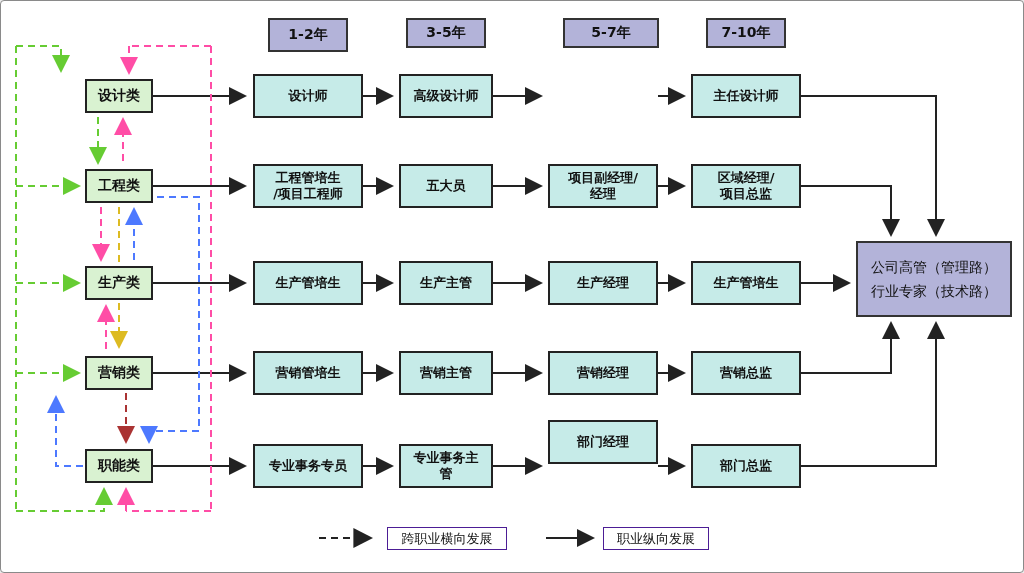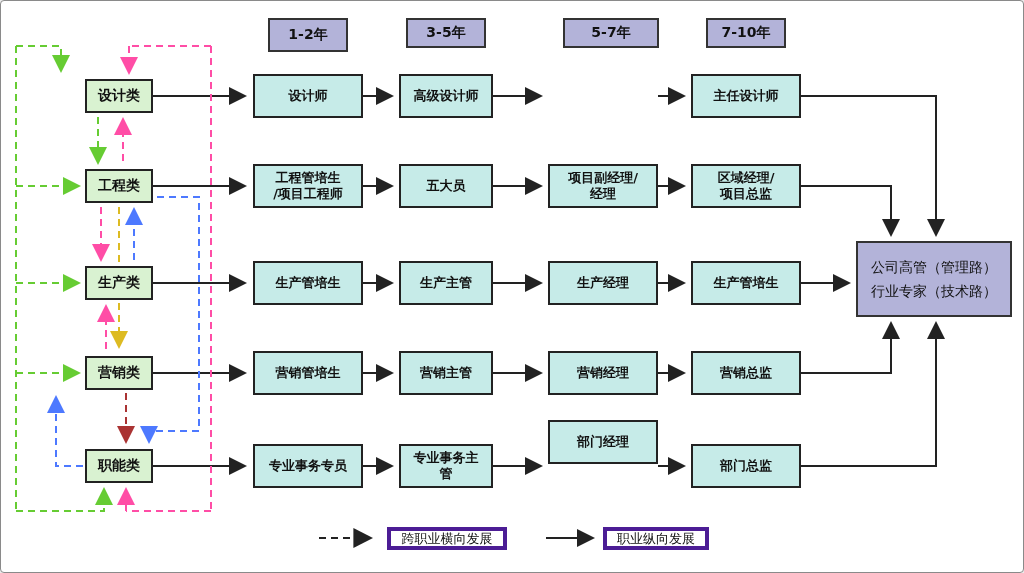--- a/index.html
+++ b/index.html
@@ -10,21 +10,21 @@
   .connectors{position:absolute;left:0;top:0;width:1024px;height:573px}
   .box{position:absolute;display:flex;align-items:center;justify-content:center;text-align:center}
   .timeline-box{background:var(--timeline-box,#b3b3d9);border:2px solid #333;
                 font-weight:bold;font-size:14px}
   .category-node{background:var(--category-node,#d9f2d1);border:2px solid #222;
                  border-radius:0;font-weight:bold;font-size:14px}
   .stage{background:var(--stage-box,#c6ebe8);border:2px solid #222;font-weight:bold;
          font-size:13px;white-space:pre-line;line-height:1.25;padding:12px}
   .terminal{background:var(--terminal-box,#b3b3d9);border:2px solid #333;font-weight:normal;
             font-size:14px;flex-direction:column;line-height:1.75}
-  .legend-label{background:#fff;border:4px solid #4c1d95;font-size:13px}
+  .legend-label{background:#fff;border:1px solid #4c1d95;font-size:13px}
   .ln{stroke:var(--arrow,#222);stroke-width:2;fill:none}
   .lnd{stroke:var(--arrow,#222);stroke-width:2.2;fill:none;stroke-dasharray:7 5}
   .dash{stroke-width:2;fill:none;stroke-dasharray:7 5}
   .dg{stroke:var(--dash-green,#66cc33)}
   .dp{stroke:var(--dash-pink,#ff4da6)}
   .dy{stroke:var(--dash-yellow,#ddbb22)}
   .db{stroke:var(--dash-blue,#4d79ff)}
   .dr{stroke:var(--dash-red,#aa3333)}
 </style>
 </head>

